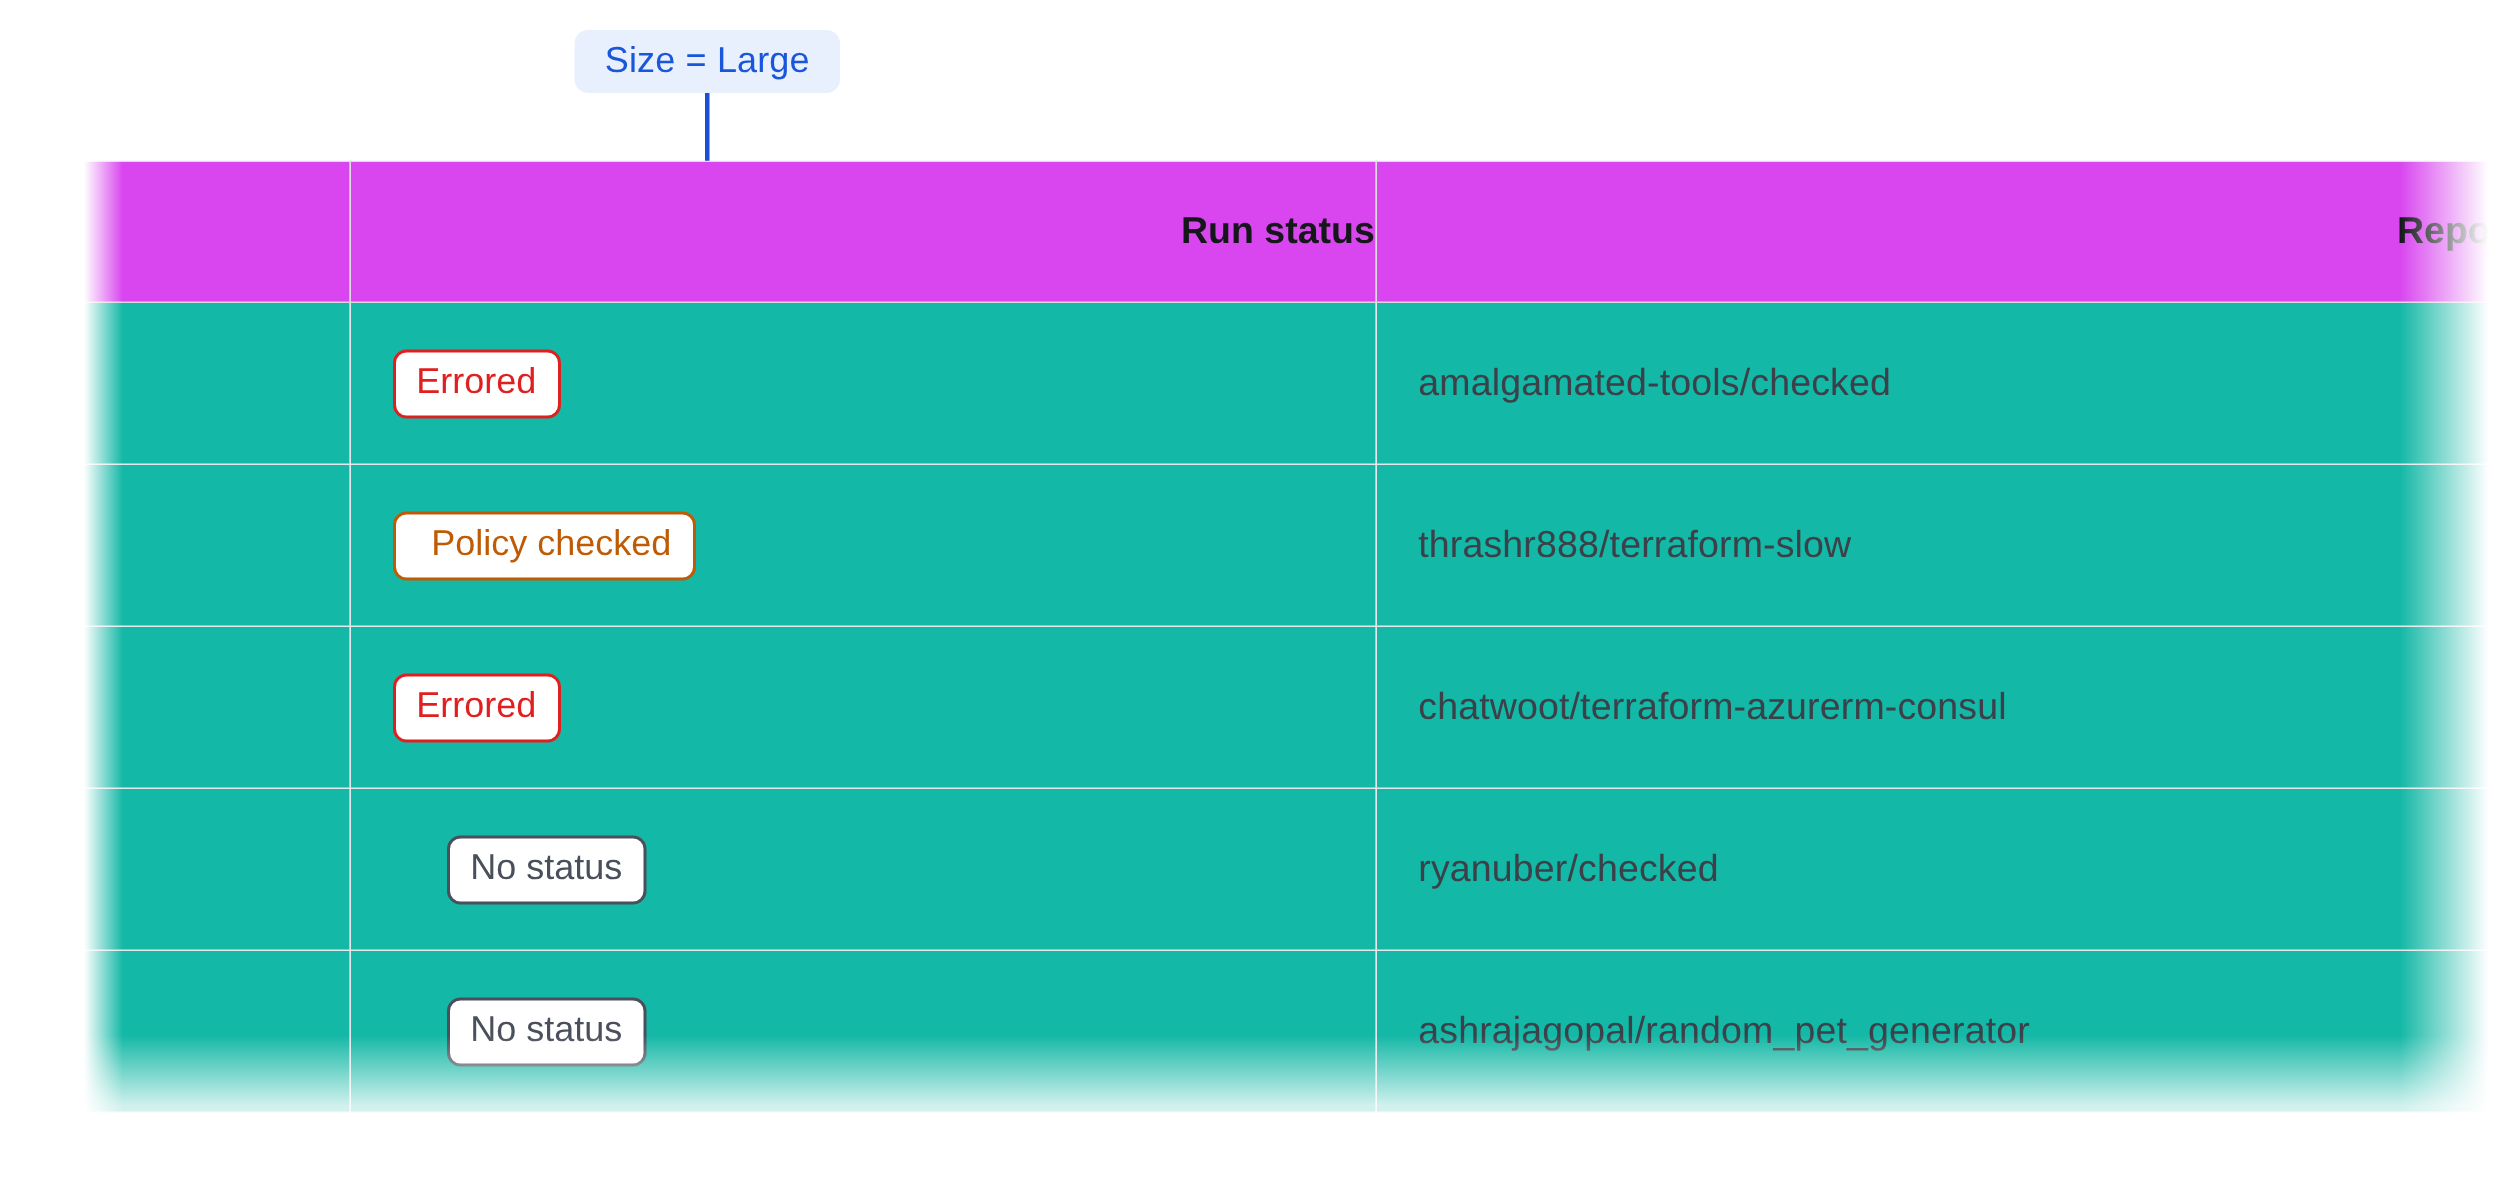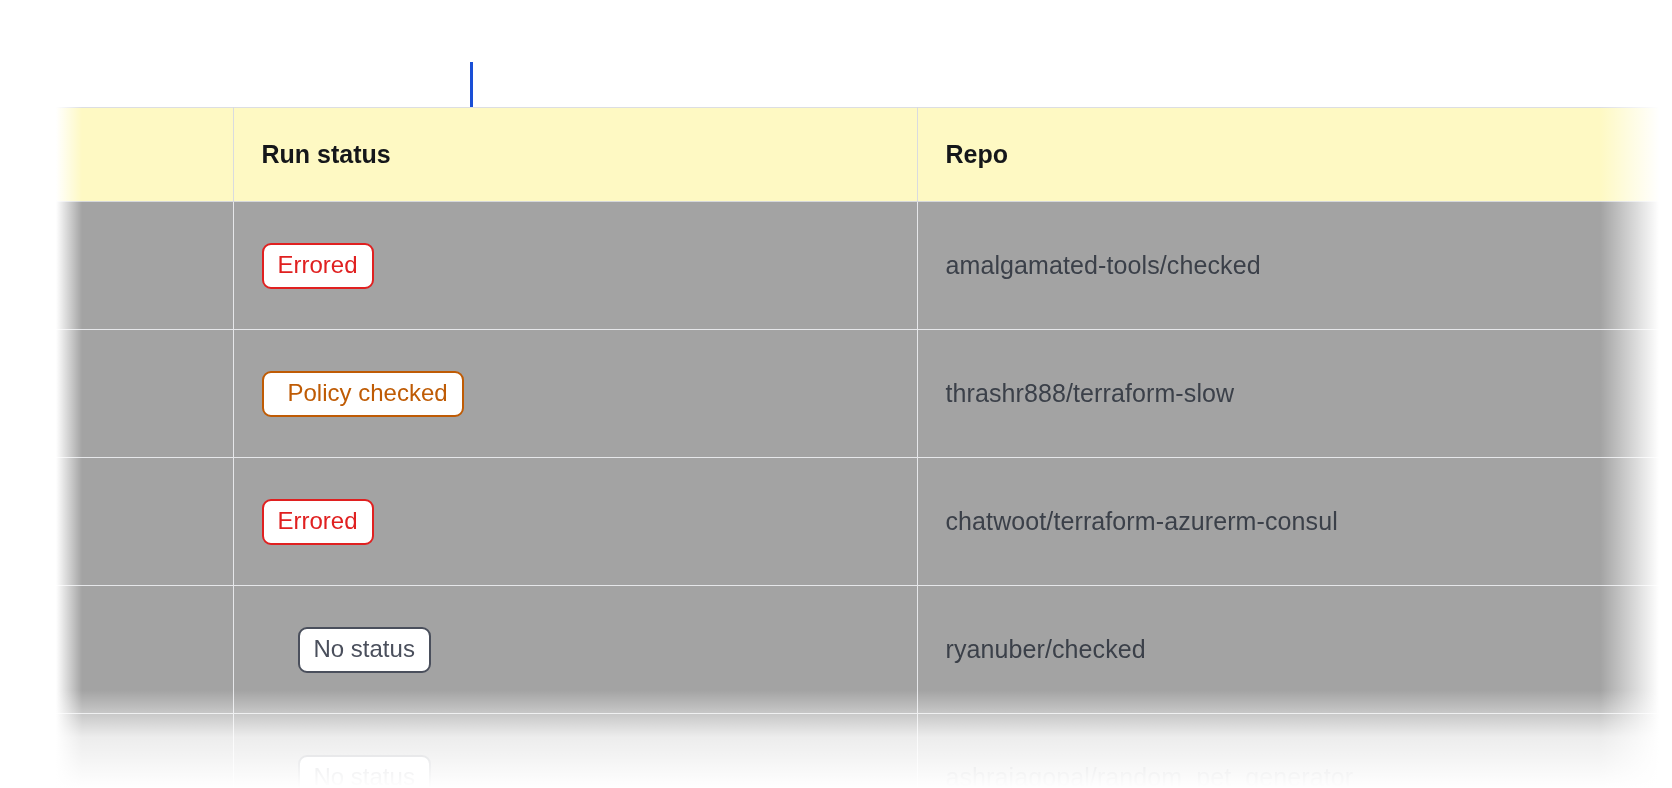--- a/index.html
+++ b/index.html
@@ -77,44 +77,44 @@
     width: 1660px;
     border-collapse: collapse;
     table-layout: fixed;
   }
   .table col.c-spacer { width: 177px; }
   .table col.c-status { width: 684px; }
   .table col.c-repo   { width: 744px; }
   .table col.c-tail   { width: 120px; }
 
   .table thead th {
-    background: #fef9c3;
+    background: #d946ef;
     border-top: 1px solid #dcdee2;
     border-bottom: 1px solid #d5d7db;
     border-right: 1px solid #d9dbdf;
     height: 94px;
     padding: 0 0 0 28px;
-    text-align: left;
+    text-align: right;
     vertical-align: middle;
     font-size: 25px;
     font-weight: bold;
     color: #15171a;
     box-sizing: border-box;
   }
   .table thead th.spacer-head { padding-left: 0; }
   .table thead th.tail-head { border-right: none; }
 
   .table tbody td {
-    height: 128px;
+    height: 108px;
     border-bottom: 1px solid #e6e7ea;
     border-right: 1px solid #e6e7ea;
     padding: 0 0 0 28px;
     vertical-align: middle;
     box-sizing: border-box;
-    background: #a3a3a3;
+    background: #14b8a6;
   }
   .table tbody td.spacer-cell { padding-left: 0; }
   .table tbody td.tail-cell { border-right: none; }
 
   .repo-text {
     font-size: 25px;
     color: #3b4049;
     white-space: nowrap;
     letter-spacing: 0.1px;
   }
@@ -164,20 +164,23 @@
     background: linear-gradient(to bottom, rgba(255,255,255,0) 0%, rgba(255,255,255,0.80) 48%, #ffffff 100%);
     pointer-events: none;
     z-index: 6;
   }
 </style>
 </head>
 <body>
 
 <div id="stage">
 
+  <div class="annotation">
+    <span class="annotation-label">Size = Large</span>
+  </div>
   <div class="annotation-stem"></div>
   <div class="annotation-dot"></div>
 
   <div class="table-wrap">
     <table class="table">
       <colgroup>
         <col class="c-spacer">
         <col class="c-status">
         <col class="c-repo">
         <col class="c-tail">

